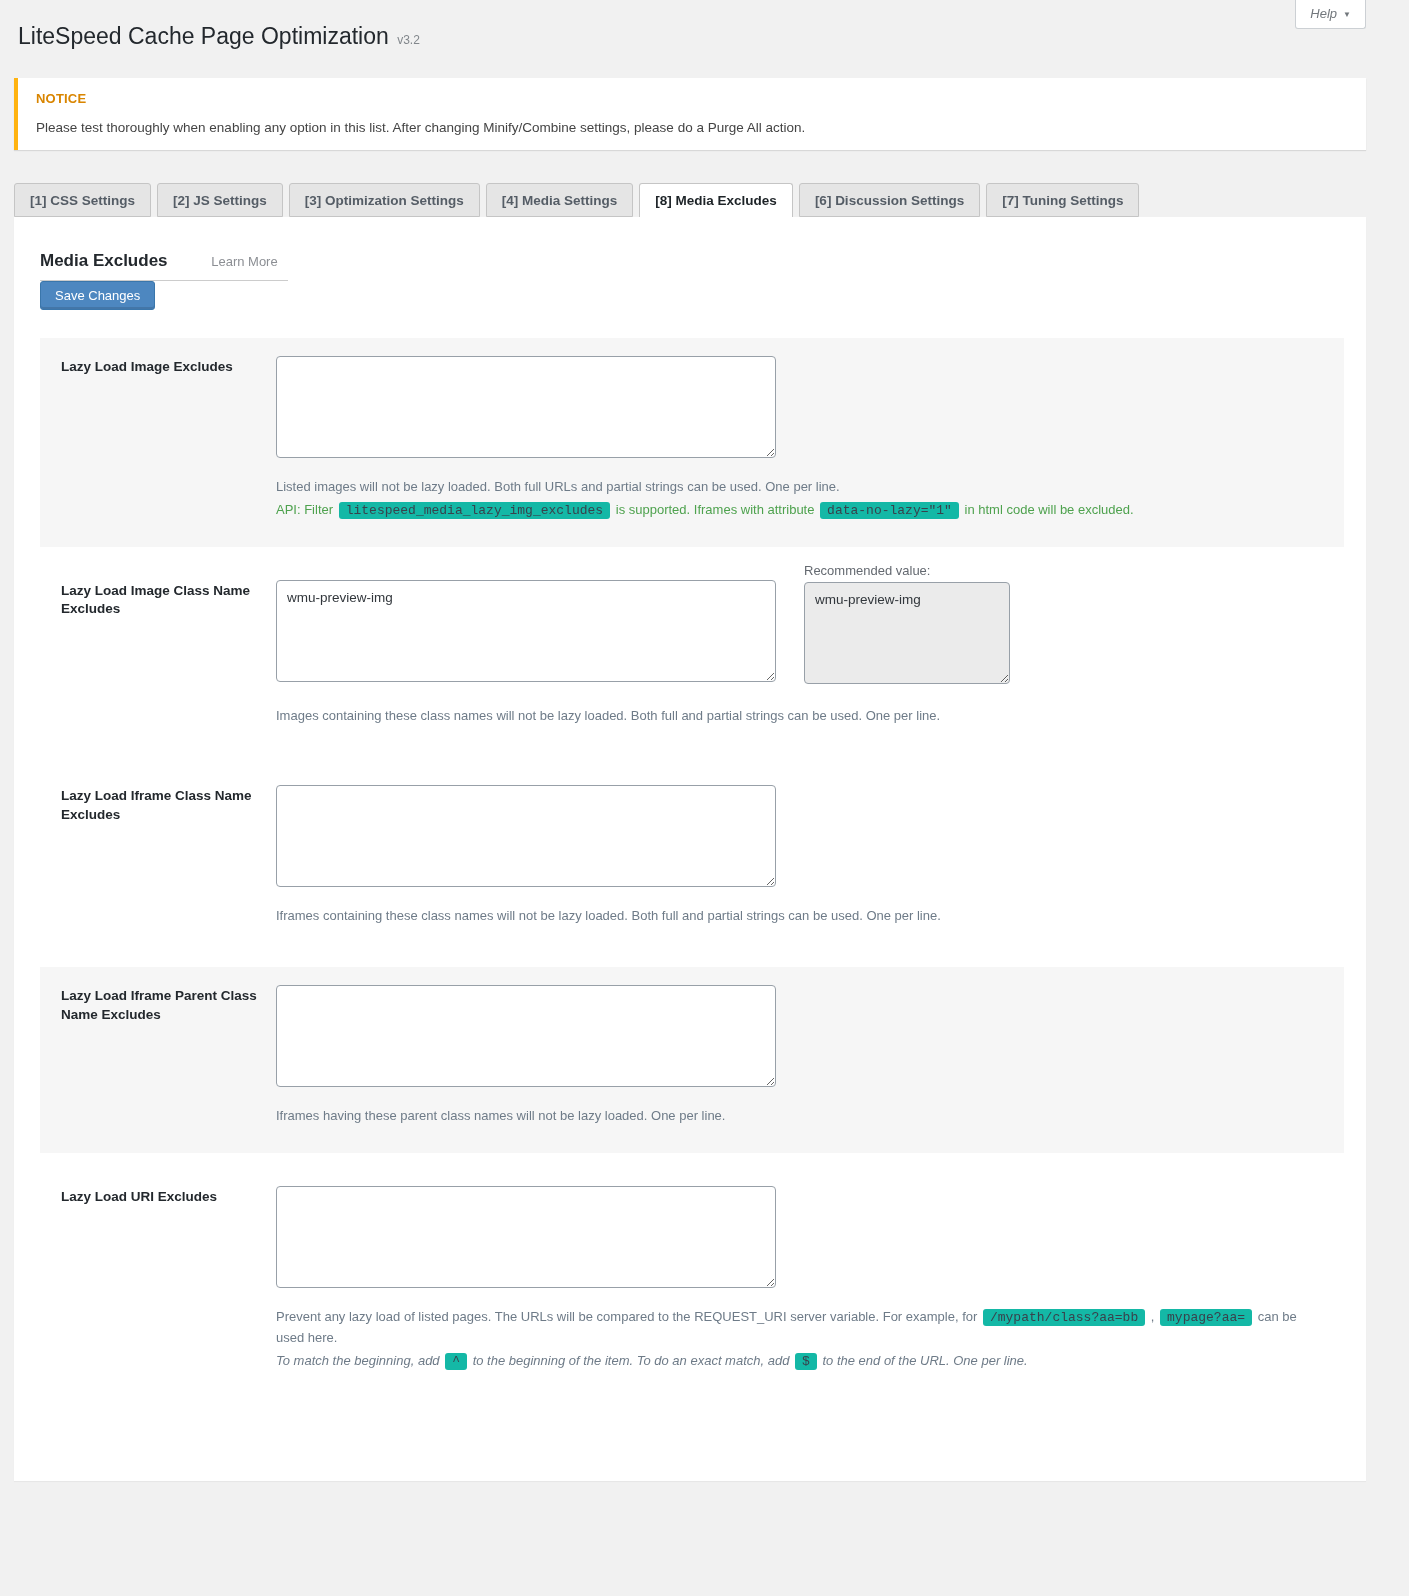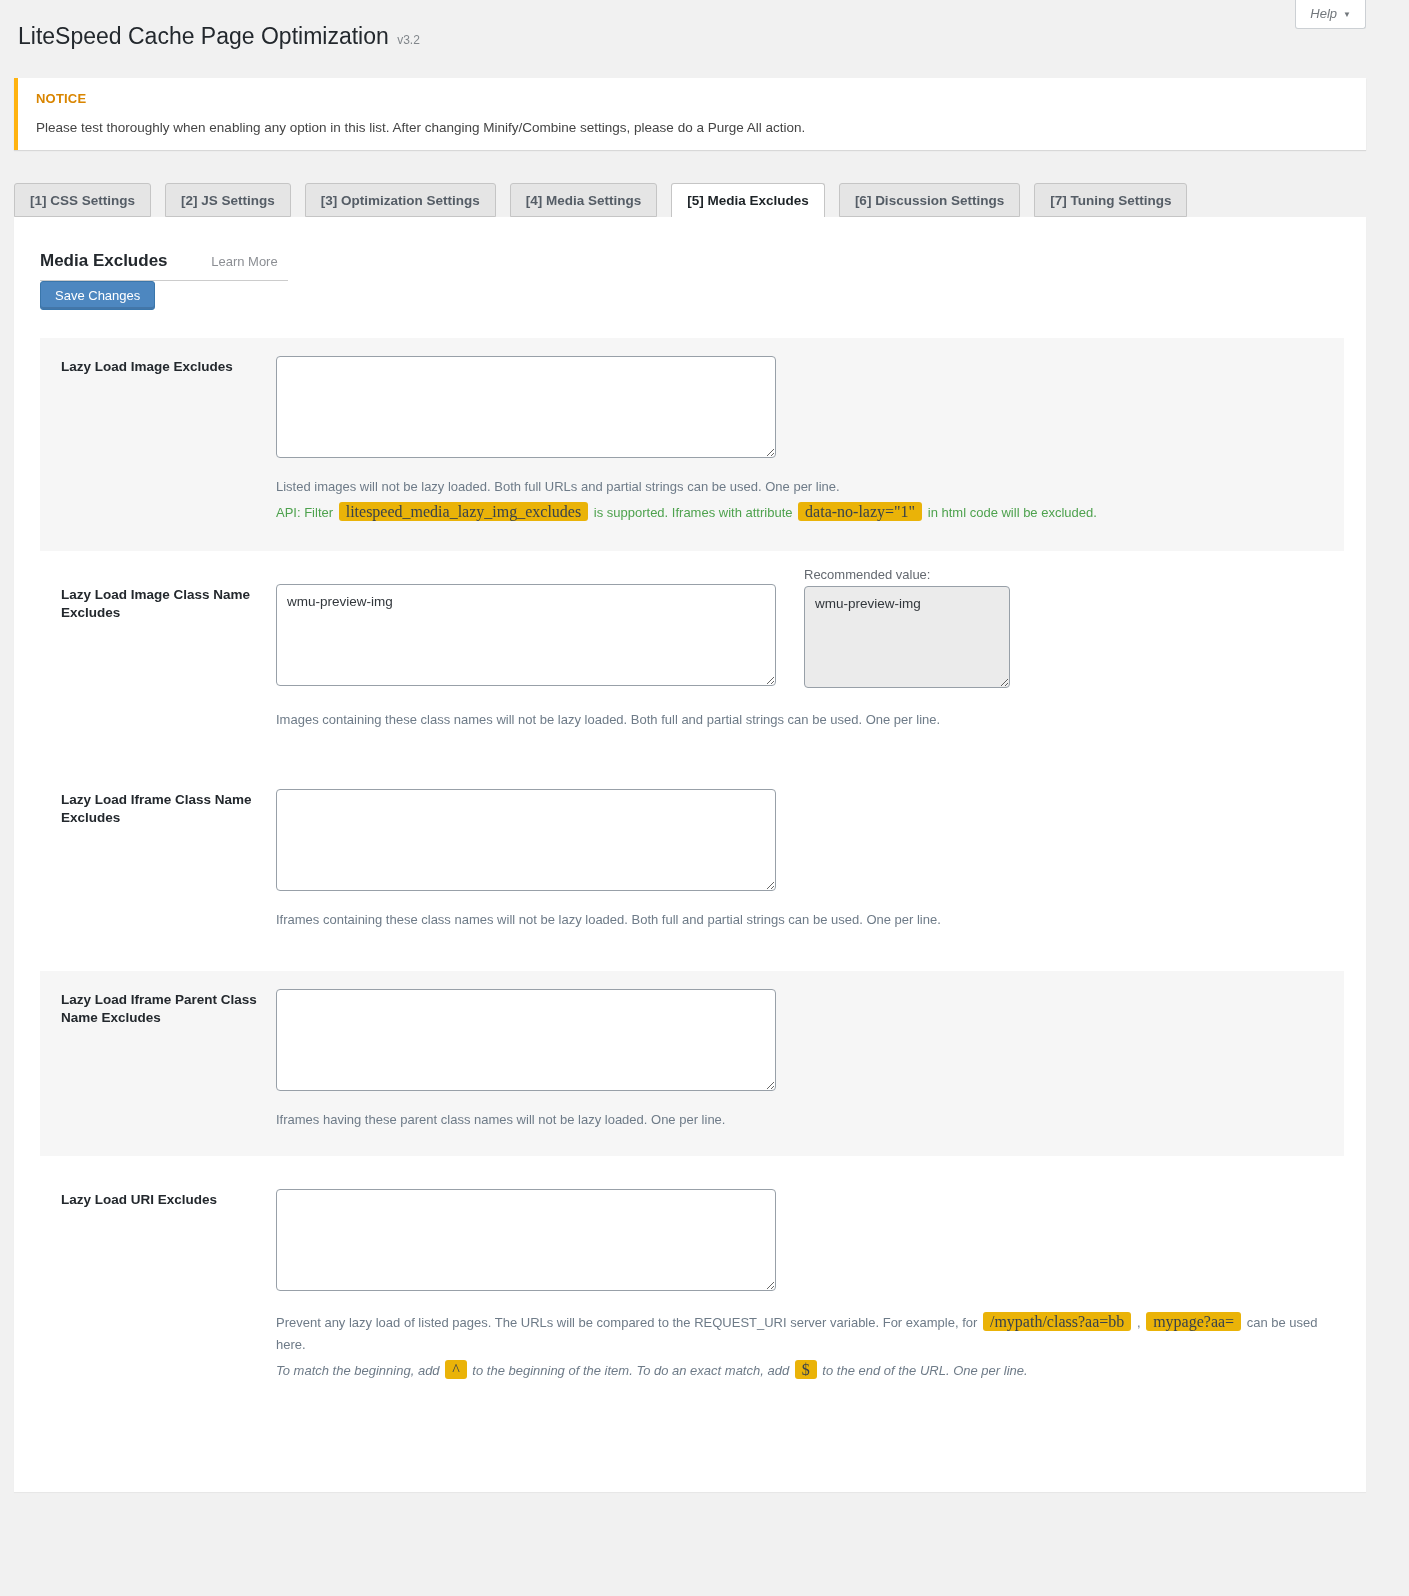--- a/index.html
+++ b/index.html
@@ -16,21 +16,21 @@
   h1.page-title { font-size:23px; font-weight:400; color:#23282d; padding:4px 0 0 4px; line-height:1.3; }
   .ver { font-size:12px; color:#82878c; margin-left:2px; }
 
   
   .notice { background:#fff; border-left:4px solid #ffb310; box-shadow:0 1px 1px 0 rgba(0,0,0,.1);
     margin:26px 0 0 0; padding:13px 14px 15px 18px; }
   .notice-title { color:#d98500; font-weight:700; font-size:13px; letter-spacing:.2px; }
   .notice-body { margin-top:14px; color:#444; font-size:13.5px; }
 
   
-  .tabs { display:flex; gap:14px; margin-top:33px; align-items:center; }
+  .tabs { display:flex; gap:6px; margin-top:33px; align-items:center; }
   .tab { background:#e5e5e5; border:1px solid #c5c5c5; border-radius:3px 3px 0 0;
     padding:9px 15px 8px; font-size:13.5px; font-weight:600; color:#555d66;
     cursor:pointer; margin-bottom:0; white-space:nowrap; }
   .tab.active { background:#fff; color:#1d2327; border-bottom-color:#fff; margin-bottom:-1px; padding-bottom:9px; }
 
   
   .panel { background:#fff; box-shadow:0 1px 1px rgba(0,0,0,.04); padding:34px 19px 68px 26px; position:relative; }
   .panel-head { display:flex; align-items:flex-start; margin-bottom:28px;flex-direction:column; }
   .panel-title { font-size:17px; font-weight:700; color:#23282d; }
   .learn-more { font-size:13px; color:#8c8f94; margin-left:40px; text-decoration:none; cursor:pointer; }
@@ -53,22 +53,22 @@
   .recommended { margin-left:28px; margin-top:-17px; }
   .rec-label { font-size:13px; color:#646970; margin-bottom:4px; }
   textarea.rec-box { width:206px; height:102px; border:1px solid #98a0a8; border-radius:4px;
     padding:8px 10px; font-family:"Liberation Sans", sans-serif; font-size:13.5px; color:#32373c;
     background:#ebebeb; resize:both; line-height:1.4; }
   .desc { margin-top:19px; }
   .desc-line { font-size:13px; line-height:1.55; margin-top:3px; color:#6e7b88; }
   .seg-muted { color:#6e7b88; }
   .seg-italic { color:#6e7b88; font-style:italic; }
   .seg-green { color:#4ea24e; }
-  .seg-code { font-family:Liberation Serif, serif; font-size:16px; color:#38424c;
-    background:#eab308; border-radius:3px; padding:1px 7px; margin:0 2px; white-space:nowrap; }
+  .seg-code { font-family:Liberation Mono, monospace; font-size:13px; color:#38424c;
+    background:#14b8a6; border-radius:3px; padding:1px 7px; margin:0 2px; white-space:nowrap; }
 </style>
 </head>
 <body>
 
 <div class="page">
 
   <div class="help-btn">
     <span>Help</span><span class="caret">▼</span>
   </div>
 
@@ -80,21 +80,21 @@
   <div class="notice">
     <p class="notice-title">NOTICE</p>
     <p class="notice-body">Please test thoroughly when enabling any option in this list. After changing Minify/Combine settings, please do a Purge All action.</p>
   </div>
 
   <div class="tabs">
       <div class="tab">[1] CSS Settings</div>
       <div class="tab">[2] JS Settings</div>
       <div class="tab">[3] Optimization Settings</div>
       <div class="tab">[4] Media Settings</div>
-      <div class="tab active">[5] Media Excludes</div>
+      <div class="tab active">[8] Media Excludes</div>
       <div class="tab">[6] Discussion Settings</div>
       <div class="tab">[7] Tuning Settings</div>
     </div>
 
   <div class="panel">
     <div class="panel-head">
       <div class="head-left">
         <span class="panel-title">Media Excludes</span>
         <a class="learn-more">Learn More</a>
         <div class="title-underline"></div>

